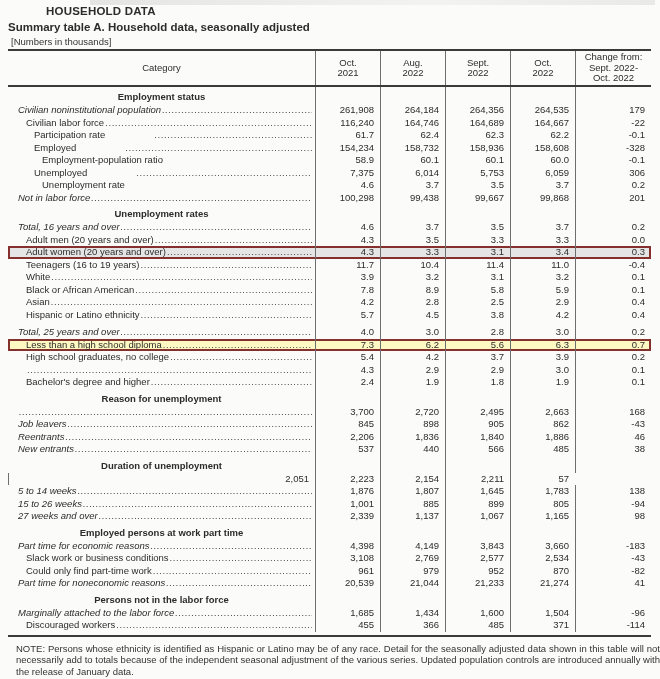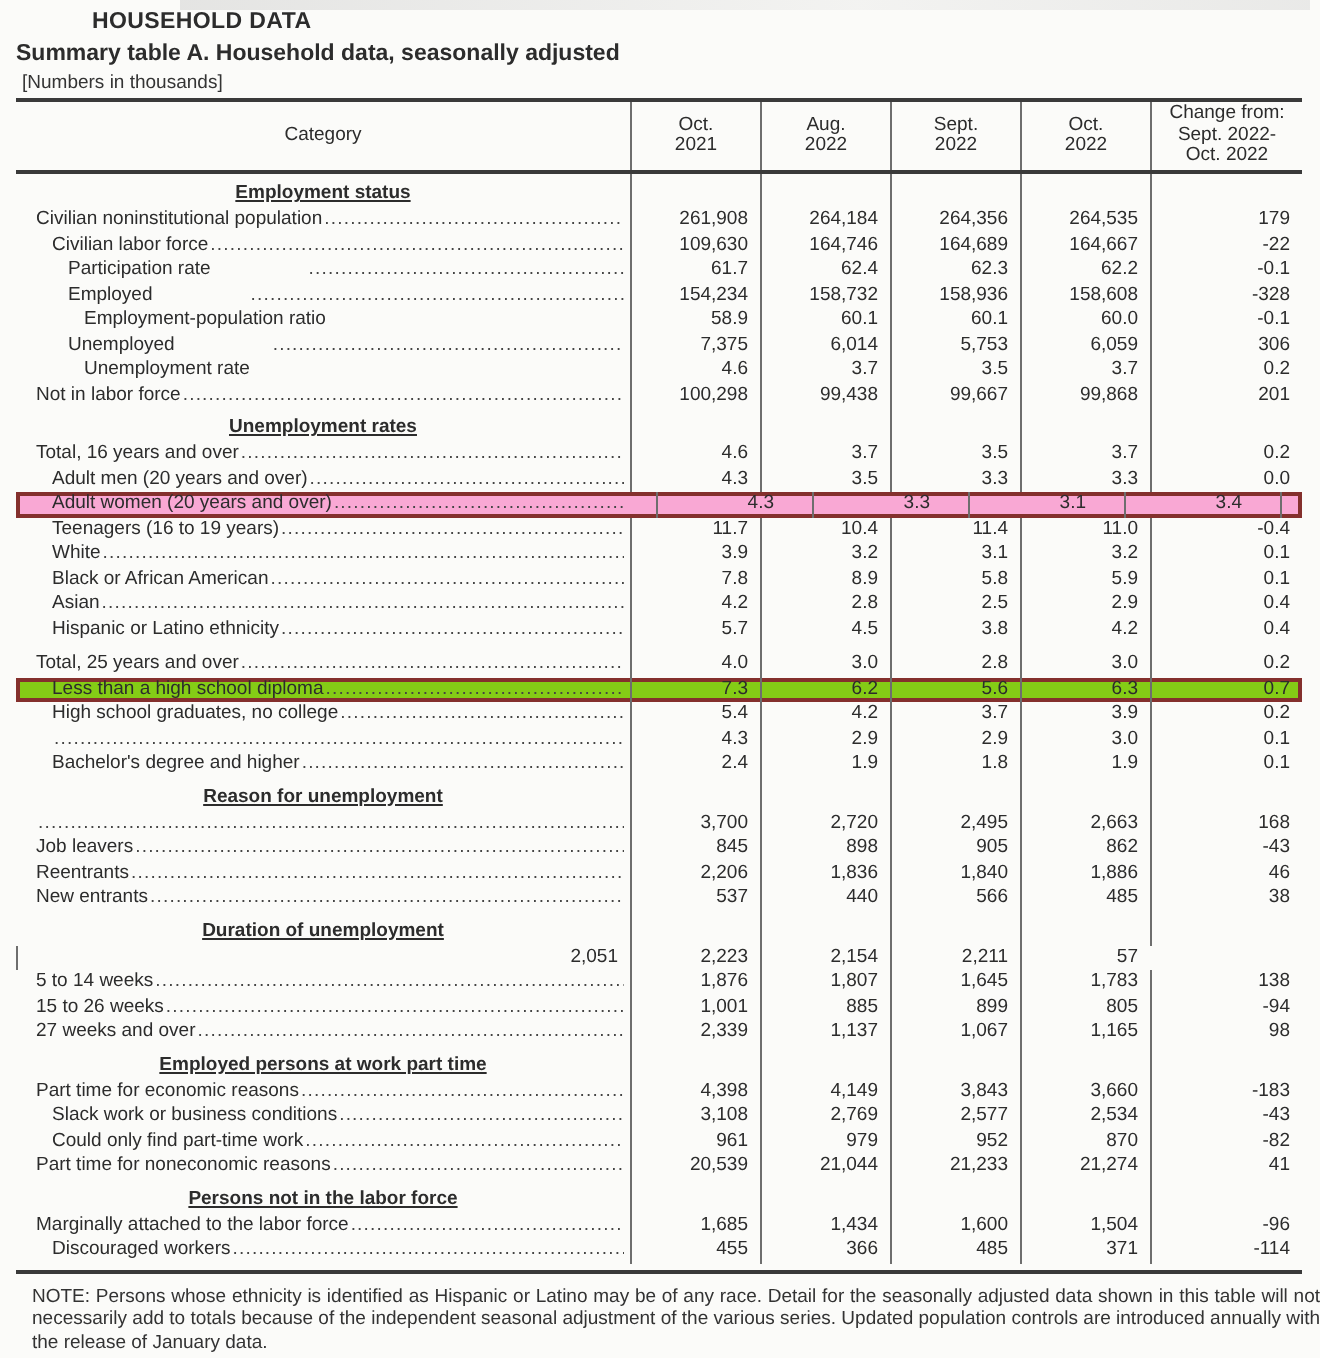--- a/index.html
+++ b/index.html
@@ -33,35 +33,35 @@
     text-align:center; font-size:9.5px; line-height:10.5px; white-space:pre-line;
   }
   .cell.num, .thead .cell.num-h { border-left:1px solid #6e6e6e; }
 
   .tbody { padding-bottom:3px; }
   .data-row { height:12.5px; }
   .data-row .cat {
     display:flex; align-items:baseline; overflow:hidden;
     font-size:9.5px; line-height:12.5px;
   }
-  .ind0 { padding-left:10px; }
+  .ind0 { padding-left:10px;font-style:italic; }
   .ind1 { padding-left:18px; }
   .ind2 { padding-left:26px;gap:48px; }
   .ind3 { padding-left:33px;flex-direction:column; }
   .lbl { white-space:nowrap; }
   .leader { flex:1; overflow:hidden; white-space:nowrap; margin:0 3px 0 1px; color:#444; }
   .leader::before {
     content:"......................................................................................................................................................................................................";
     letter-spacing:.6px;
   }
   .cell.num {
     text-align:right; padding-right:6px;
     font-size:9.5px; line-height:12.5px;
   }
-  .section-row { height:17px;text-decoration:underline; }
+  .section-row { height:17px; }
   .section-row .cat {
     display:flex; align-items:flex-end; justify-content:center;
     font-weight:bold; font-size:9.5px; padding-bottom:2px;
   }
   .spacer-row { height:5px; }
 
   .footnote {
     width:644px; margin:6px 0 0 8px;
     font-size:9.5px; line-height:11.5px; color:#333;
     text-align:justify;
@@ -110,21 +110,21 @@
           <div class="cell num">264,184</div>
           <div class="cell num">264,356</div>
           <div class="cell num">264,535</div>
           <div class="cell num">179</div>
         </div>
         <div class="grid-row data-row">
           <div class="cell cat ind1">
             <span class="lbl">Civilian labor force</span>
             <span class="leader"></span>
           </div>
-          <div class="cell num">109,630</div>
+          <div class="cell num">116,240</div>
           <div class="cell num">164,746</div>
           <div class="cell num">164,689</div>
           <div class="cell num">164,667</div>
           <div class="cell num">-22</div>
         </div>
         <div class="grid-row data-row">
           <div class="cell cat ind2">
             <span class="lbl">Participation rate</span>
             <span class="leader"></span>
           </div>
@@ -212,21 +212,21 @@
           <div class="cell cat ind1">
             <span class="lbl">Adult men (20 years and over)</span>
             <span class="leader"></span>
           </div>
           <div class="cell num">4.3</div>
           <div class="cell num">3.5</div>
           <div class="cell num">3.3</div>
           <div class="cell num">3.3</div>
           <div class="cell num">0.0</div>
         </div>
-        <div class="grid-row data-row hl" style="background: #f9a8d4; box-shadow: rgb(132, 48, 45) 0px 0px 0px 2px inset; gap: 13px;">
+        <div class="grid-row data-row hl" style="background: #e5e5e5; box-shadow: rgb(132, 48, 45) 0px 0px 0px 2px inset;">
           <div class="cell cat ind1">
             <span class="lbl">Adult women (20 years and over)</span>
             <span class="leader"></span>
           </div>
           <div class="cell num">4.3</div>
           <div class="cell num">3.3</div>
           <div class="cell num">3.1</div>
           <div class="cell num">3.4</div>
           <div class="cell num">0.3</div>
         </div>
@@ -297,21 +297,21 @@
           <div class="cell cat ind0">
             <span class="lbl">Total, 25 years and over</span>
             <span class="leader"></span>
           </div>
           <div class="cell num">4.0</div>
           <div class="cell num">3.0</div>
           <div class="cell num">2.8</div>
           <div class="cell num">3.0</div>
           <div class="cell num">0.2</div>
         </div>
-        <div class="grid-row data-row hl" style="background: #84cc16; box-shadow: rgb(132, 48, 45) 0px 0px 0px 2px inset;">
+        <div class="grid-row data-row hl" style="background: #fef9c3; box-shadow: rgb(132, 48, 45) 0px 0px 0px 2px inset;">
           <div class="cell cat ind1">
             <span class="lbl">Less than a high school diploma</span>
             <span class="leader"></span>
           </div>
           <div class="cell num">7.3</div>
           <div class="cell num">6.2</div>
           <div class="cell num">5.6</div>
           <div class="cell num">6.3</div>
           <div class="cell num">0.7</div>
         </div>

